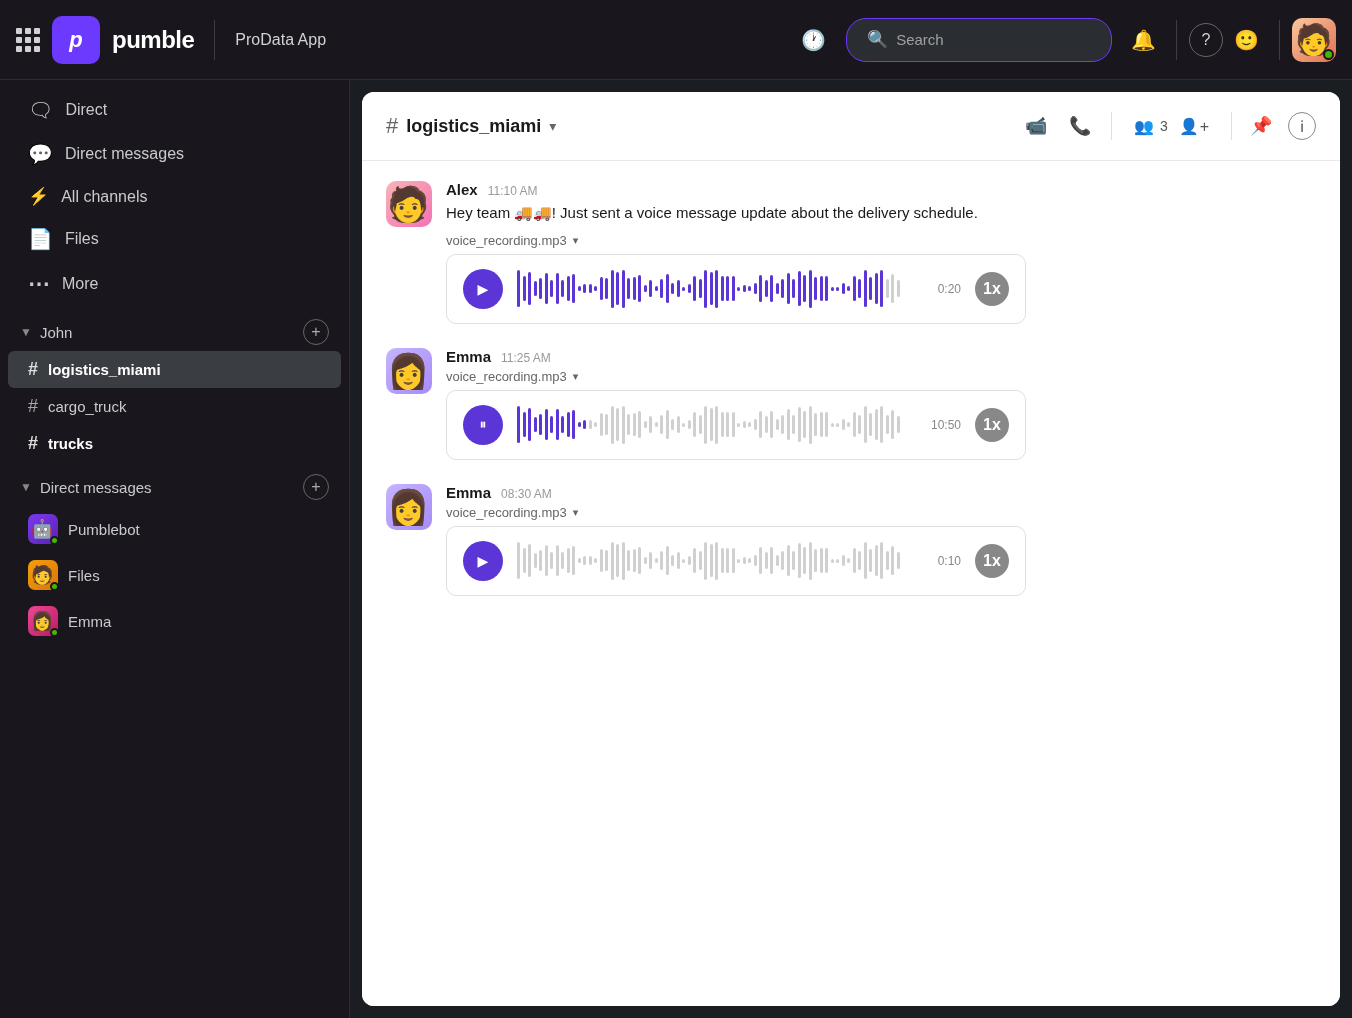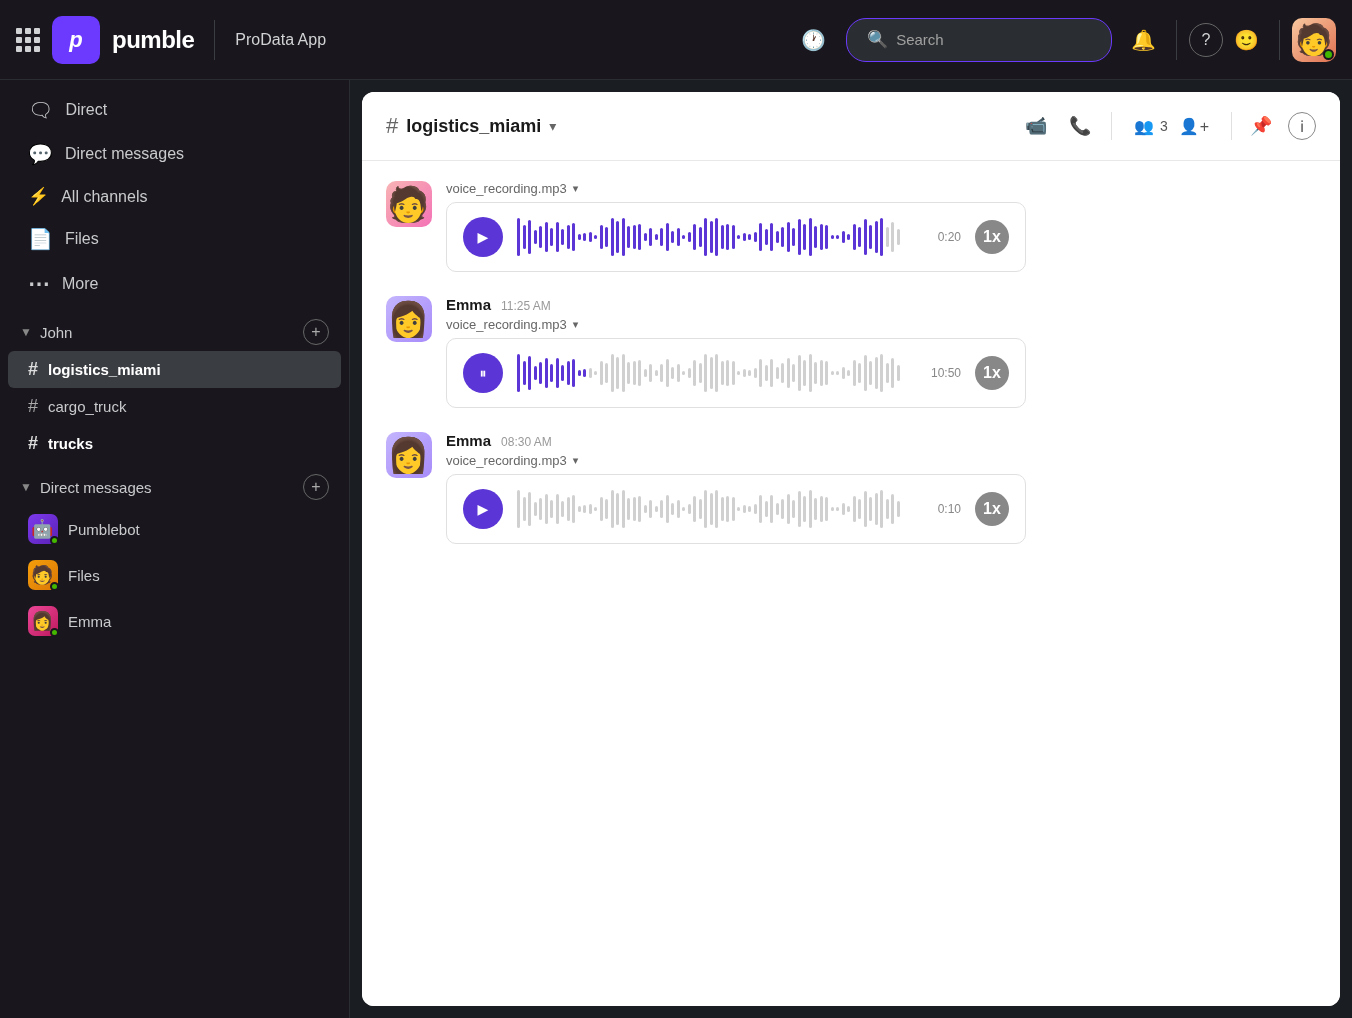--- a/index.html
+++ b/index.html
@@ -417,20 +417,25 @@
       </div>
     </div>
 
     <div class="messages-area">
 
       <div class="message-row">
         <div class="msg-avatar alex">
           <span style="font-size:34px;">🧑</span>
         </div>
         <div class="msg-content">
+          <div class="msg-header">
+            <span class="msg-author">Alex</span>
+            <span class="msg-time">11:10 AM</span>
+          </div>
+          <div class="msg-text">Hey team 🚚🚚! Just sent a voice message update about the delivery schedule.</div>
           <div class="voice-file-label">
             <span>voice_recording.mp3</span>
             <span class="voice-dropdown-arrow">▾</span>
           </div>
           <div class="voice-player">
             <div class="play-btn">▶</div>
             <div class="waveform" id="waveform1">
                 <div class="wave-bar played" style="height: 37.5px;"></div>
                 <div class="wave-bar played" style="height: 24.8214px;"></div>
                 <div class="wave-bar played" style="height: 33.3079px;"></div>

